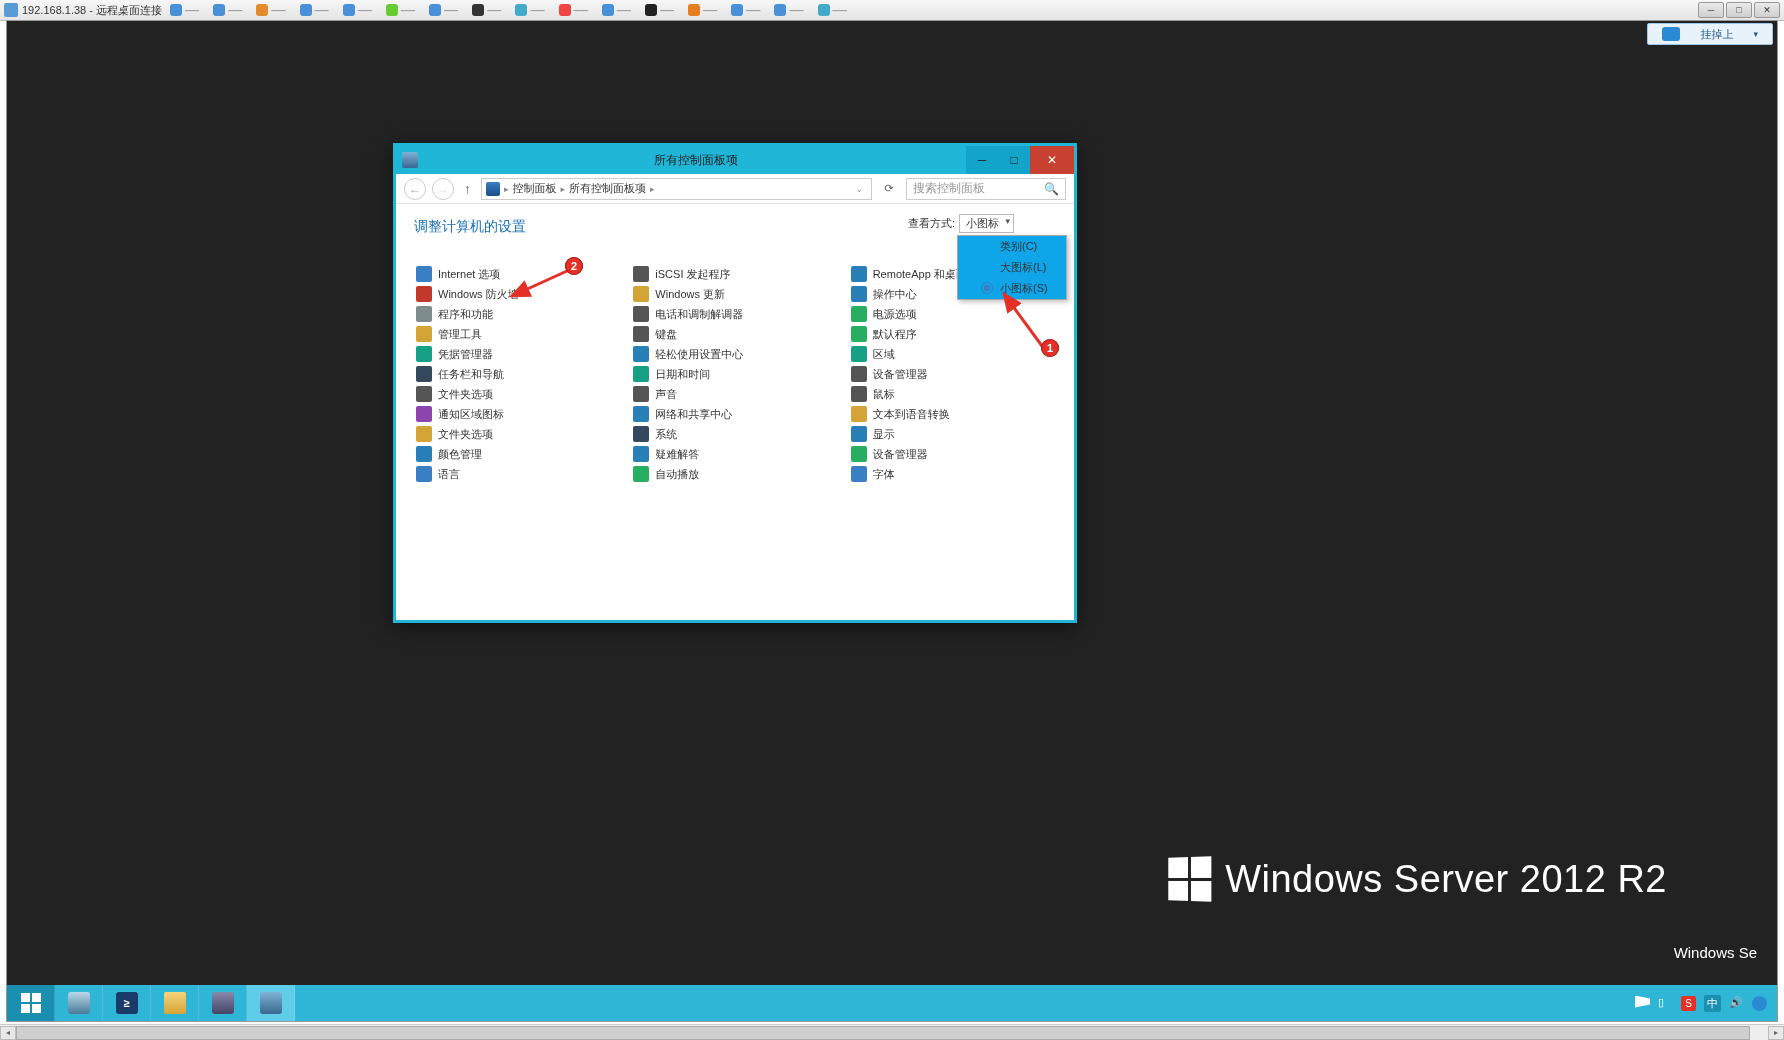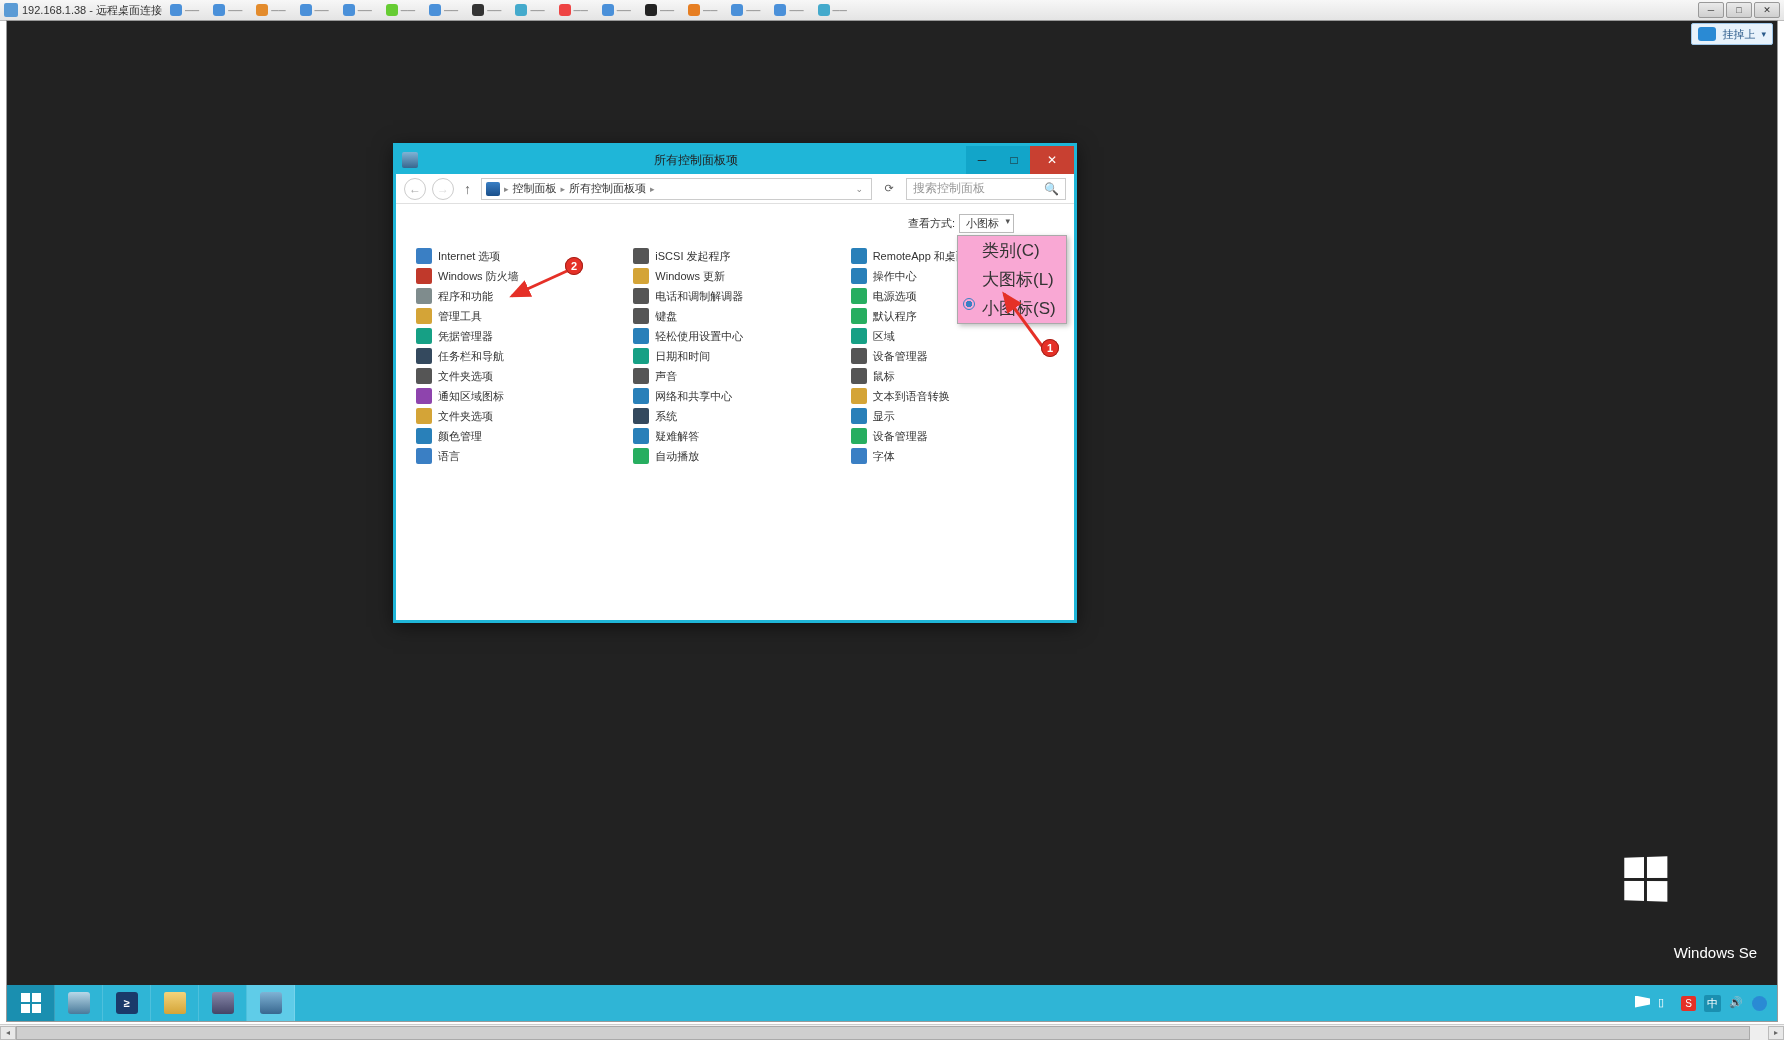--- a/index.html
+++ b/index.html
@@ -14,21 +14,21 @@
 .host-winbtns .wbtn { width: 26px; height: 16px; background: linear-gradient(#eaeaea,#cfcfcf); border: 1px solid #999; border-radius: 2px; margin-left: 2px; display:flex;align-items:center;justify-content:center;font-size:9px;color:#333;}
 .host-tabbar { position:absolute; top:2px; left:170px; right:80px; height:16px; display:flex; gap:14px; align-items:center; overflow:hidden;}
 .host-tabbar .tab { display:flex; align-items:center; gap:3px; font-size:10px; color:#777; filter: blur(0.6px); }
 .host-tabbar .tab .dot{width:12px;height:12px;border-radius:3px;}
 
 
 .rdp-viewport { position: absolute; top: 20px; left: 6px; right: 6px; bottom: 18px; background: #1e1e1e; border: 1px solid #999; }
 .rdp-inner { position: absolute; inset: 0; background: #222; overflow: hidden; }
 
 
-.conn-bar { position:absolute; top:2px; right:4px; height:22px; background:#e8f2fb; border:1px solid #9ec6e8; border-radius:2px; display:flex; align-items:center; padding:0 6px; font-size:11px; color:#2a5a8a; gap:6px; z-index:50;}
+.conn-bar { position:absolute; top:2px; right:4px; height:22px; background:#e8f2fb; border:1px solid #9ec6e8; border-radius:2px; display:flex; align-items:center; padding:0 14px; font-size:11px; color:#2a5a8a; gap:20px; z-index:50;}
 .conn-bar .cloud-ico{ width:18px;height:14px;background:#2a8ad4;border-radius:3px;}
 
 
 .watermark { position: absolute; right: 110px; bottom: 120px; color: #fff; font-size: 38px; font-weight: 300; letter-spacing: 0.5px; display:flex; align-items:center; gap:14px;}
 .watermark .winlogo { width: 44px; height: 44px; display:grid; grid-template-columns:1fr 1fr; grid-template-rows:1fr 1fr; gap:3px; transform: perspective(120px) rotateY(-12deg);}
 .watermark .winlogo div{background:#fff;}
 .watermark-sub { position:absolute; right: 20px; bottom: 60px; color:#fff; font-size: 15px; }
 
 
 .remote-taskbar { position: absolute; left: 0; right: 0; bottom: 0; height: 36px; background: #2fb5d6; display: flex; align-items: stretch; }
@@ -71,21 +71,21 @@
 .cp-items { margin-top: 28px; display:grid; grid-template-columns: repeat(3, 1fr); column-gap: 10px; }
 .cp-item { display:flex; align-items:center; gap:6px; height:20px; font-size:11px; color:#1a4b8a; cursor:pointer; padding:1px 2px;}
 .cp-item .iico{ width:16px; height:16px; border-radius:2px; flex-shrink:0;}
 .cp-item span{color:#333;}
 
 
 .anno-circle { position:absolute; width:18px; height:18px; border-radius:50%; background:#e53027; color:#fff; font-size:11px; font-weight:bold; display:flex; align-items:center; justify-content:center; box-shadow:0 0 0 1px #a02018 inset; z-index:99;}
 .anno-arrow { position:absolute; z-index:98; pointer-events:none;}
 
 
-.view-menu { position:absolute; top:214px; left:950px; width:110px; background:#f9a8d4; border:1px solid #aaa; box-shadow:2px 2px 5px rgba(0,0,0,0.25); z-index:95; font-size:17px;}
+.view-menu { position:absolute; top:214px; left:950px; width:110px; background:#0ea5e9; border:1px solid #aaa; box-shadow:2px 2px 5px rgba(0,0,0,0.25); z-index:95; font-size:11px;padding-left:18px;}
 .view-menu .vm-item{ padding:3px 8px 3px 24px; position:relative; color:#333;}
 .view-menu .vm-item.sel::before{content:""; position:absolute; left:5px; top:4px; width:10px; height:10px; border:1px solid #3a7fc4; border-radius:50%; background:radial-gradient(circle,#3a7fc4 45%,transparent 48%);}
 
 
 .host-scroll { position:absolute; left:0; right:0; bottom:0; height:16px; background:#f0f0f0; border-top:1px solid #ccc; display:flex; align-items:center;}
 .host-scroll .sbtn{width:16px;height:14px;border:1px solid #bbb;background:#e8e8e8;display:flex;align-items:center;justify-content:center;font-size:8px;color:#666;}
 .host-scroll .strack{flex:1;height:14px;background:#eee;position:relative;}
 .host-scroll .sthumb{position:absolute;left:0;top:0;height:100%;width:99%;background:#cfcfcf;border:1px solid #aaa;}
 
 
@@ -133,20 +133,21 @@
       <span style="font-size:9px">▾</span>
     </div>
 
     <div class="watermark">
       <div class="winlogo">
           <div></div>
           <div></div>
           <div></div>
           <div></div>
         </div>
+      <span>Windows Server 2012 R2</span>
     </div>
     <div class="watermark-sub">Windows Se</div>
 
     <div class="cp-window">
       <div class="cp-titlebar">
         <div class="cp-ico"></div>
         <div class="cp-title">所有控制面板项</div>
         <div class="cp-btns">
           <div class="cp-btn min">─</div>
           <div class="cp-btn max">□</div>
@@ -168,20 +169,21 @@
           <span class="drop">⌄</span>
         </div>
         <div class="refresh">⟳</div>
         <div class="search">
           <span>搜索控制面板</span>
           <span class="sicon">🔍</span>
         </div>
       </div>
 
       <div class="cp-body">
+        <div class="cp-heading">调整计算机的设置</div>
         <div class="cp-view">
           <span>查看方式:</span>
           <div class="vsel"><span>小图标</span></div>
         </div>
         <div class="cp-items" id="cp-items">
             <div class="cp-item">
               <div class="iico" style="background: rgb(58, 127, 196);"></div>
               <span>Internet 选项</span>
             </div>
             <div class="cp-item">

